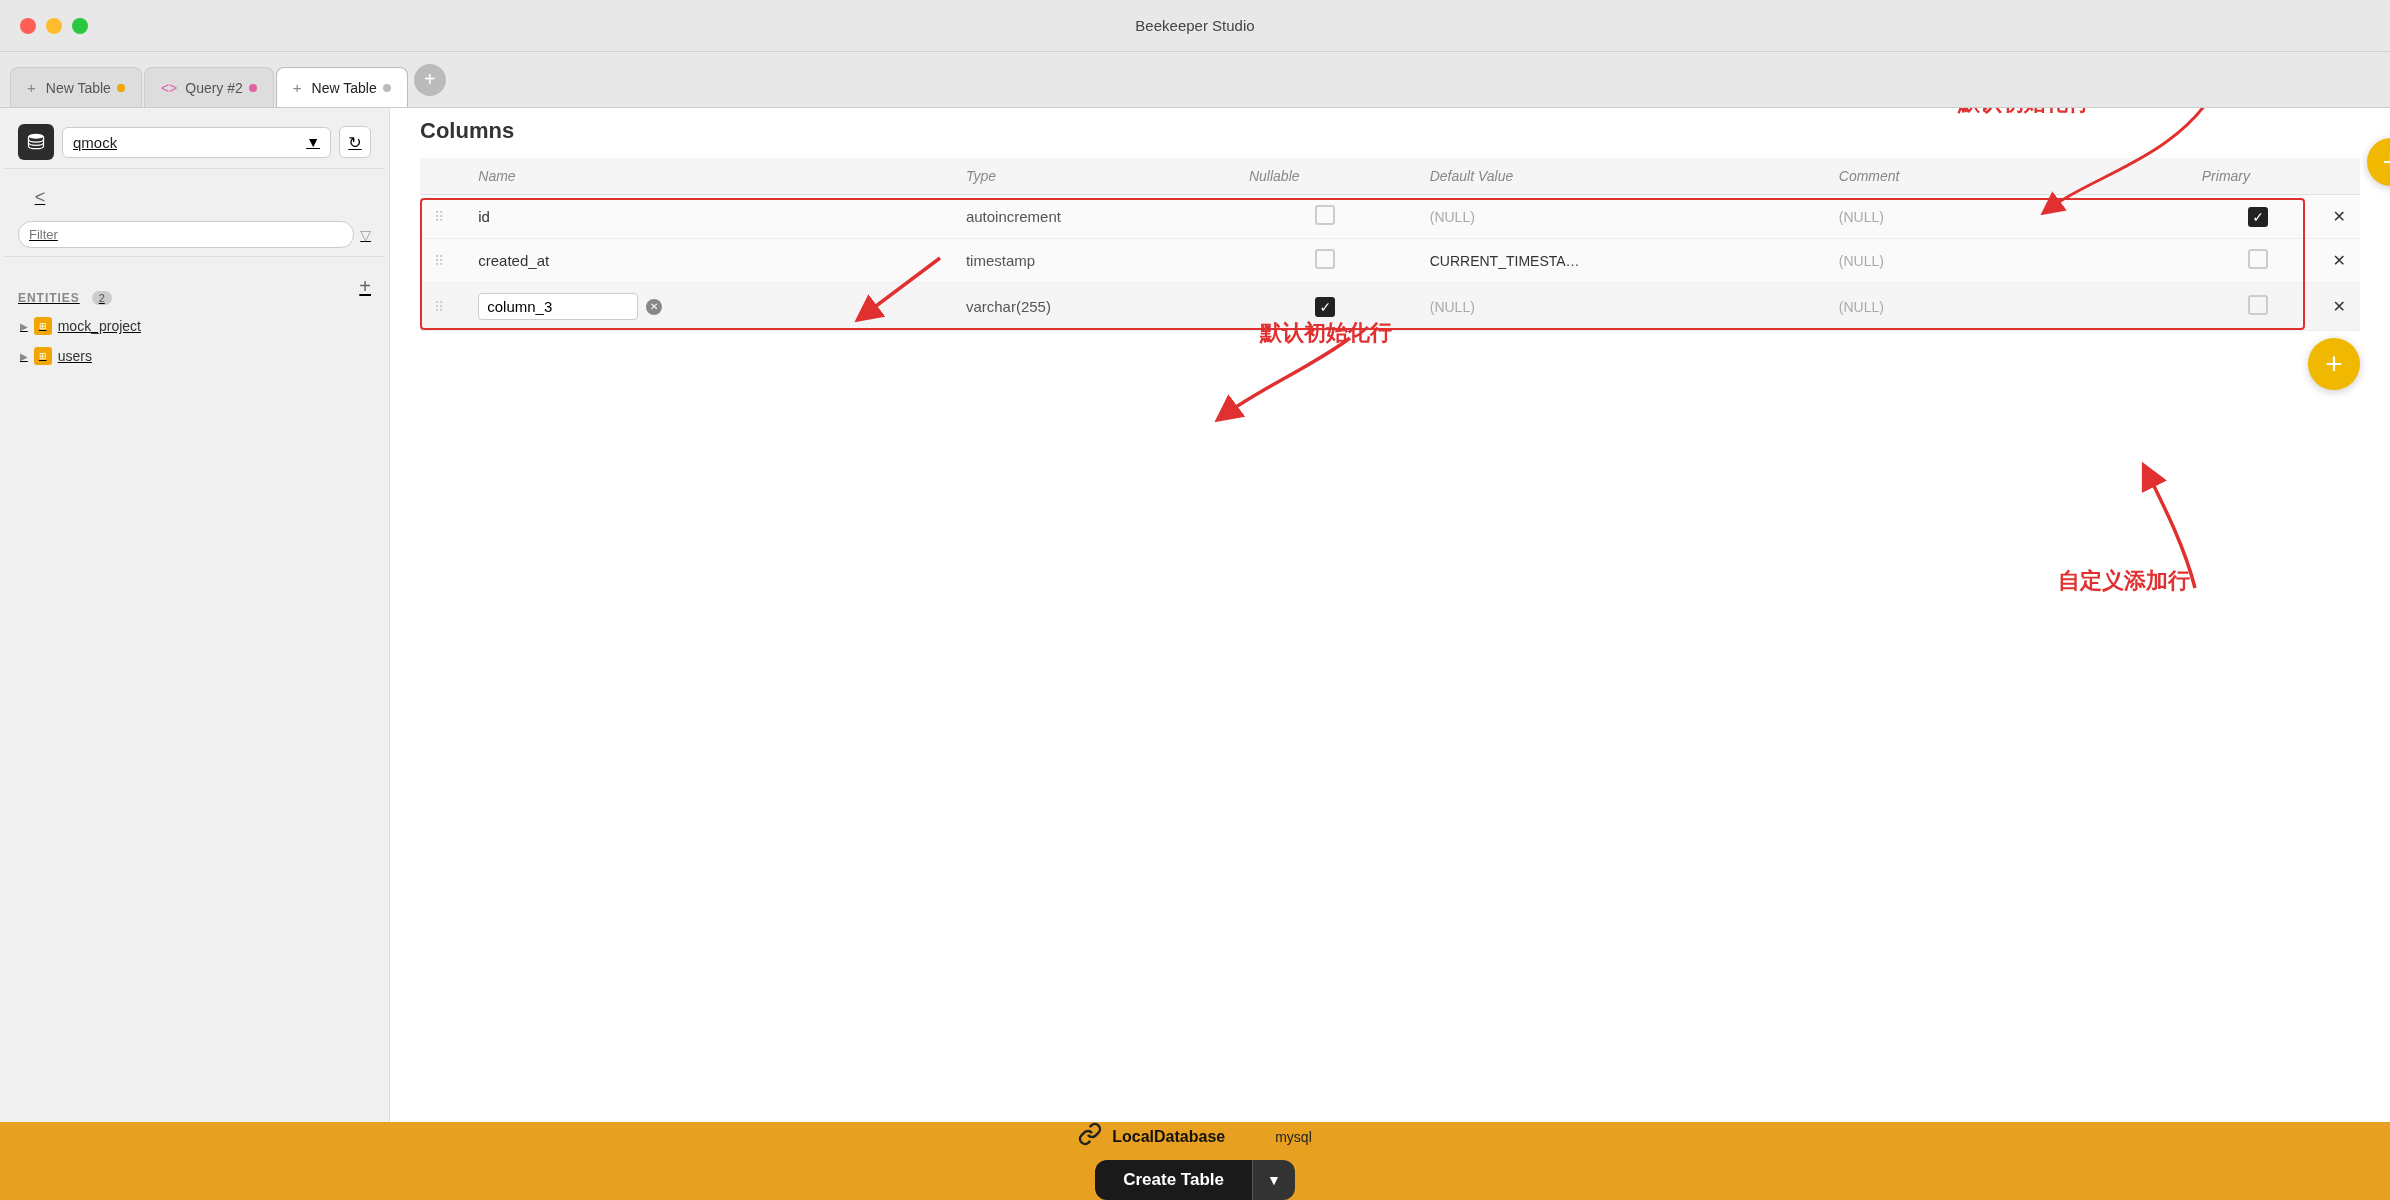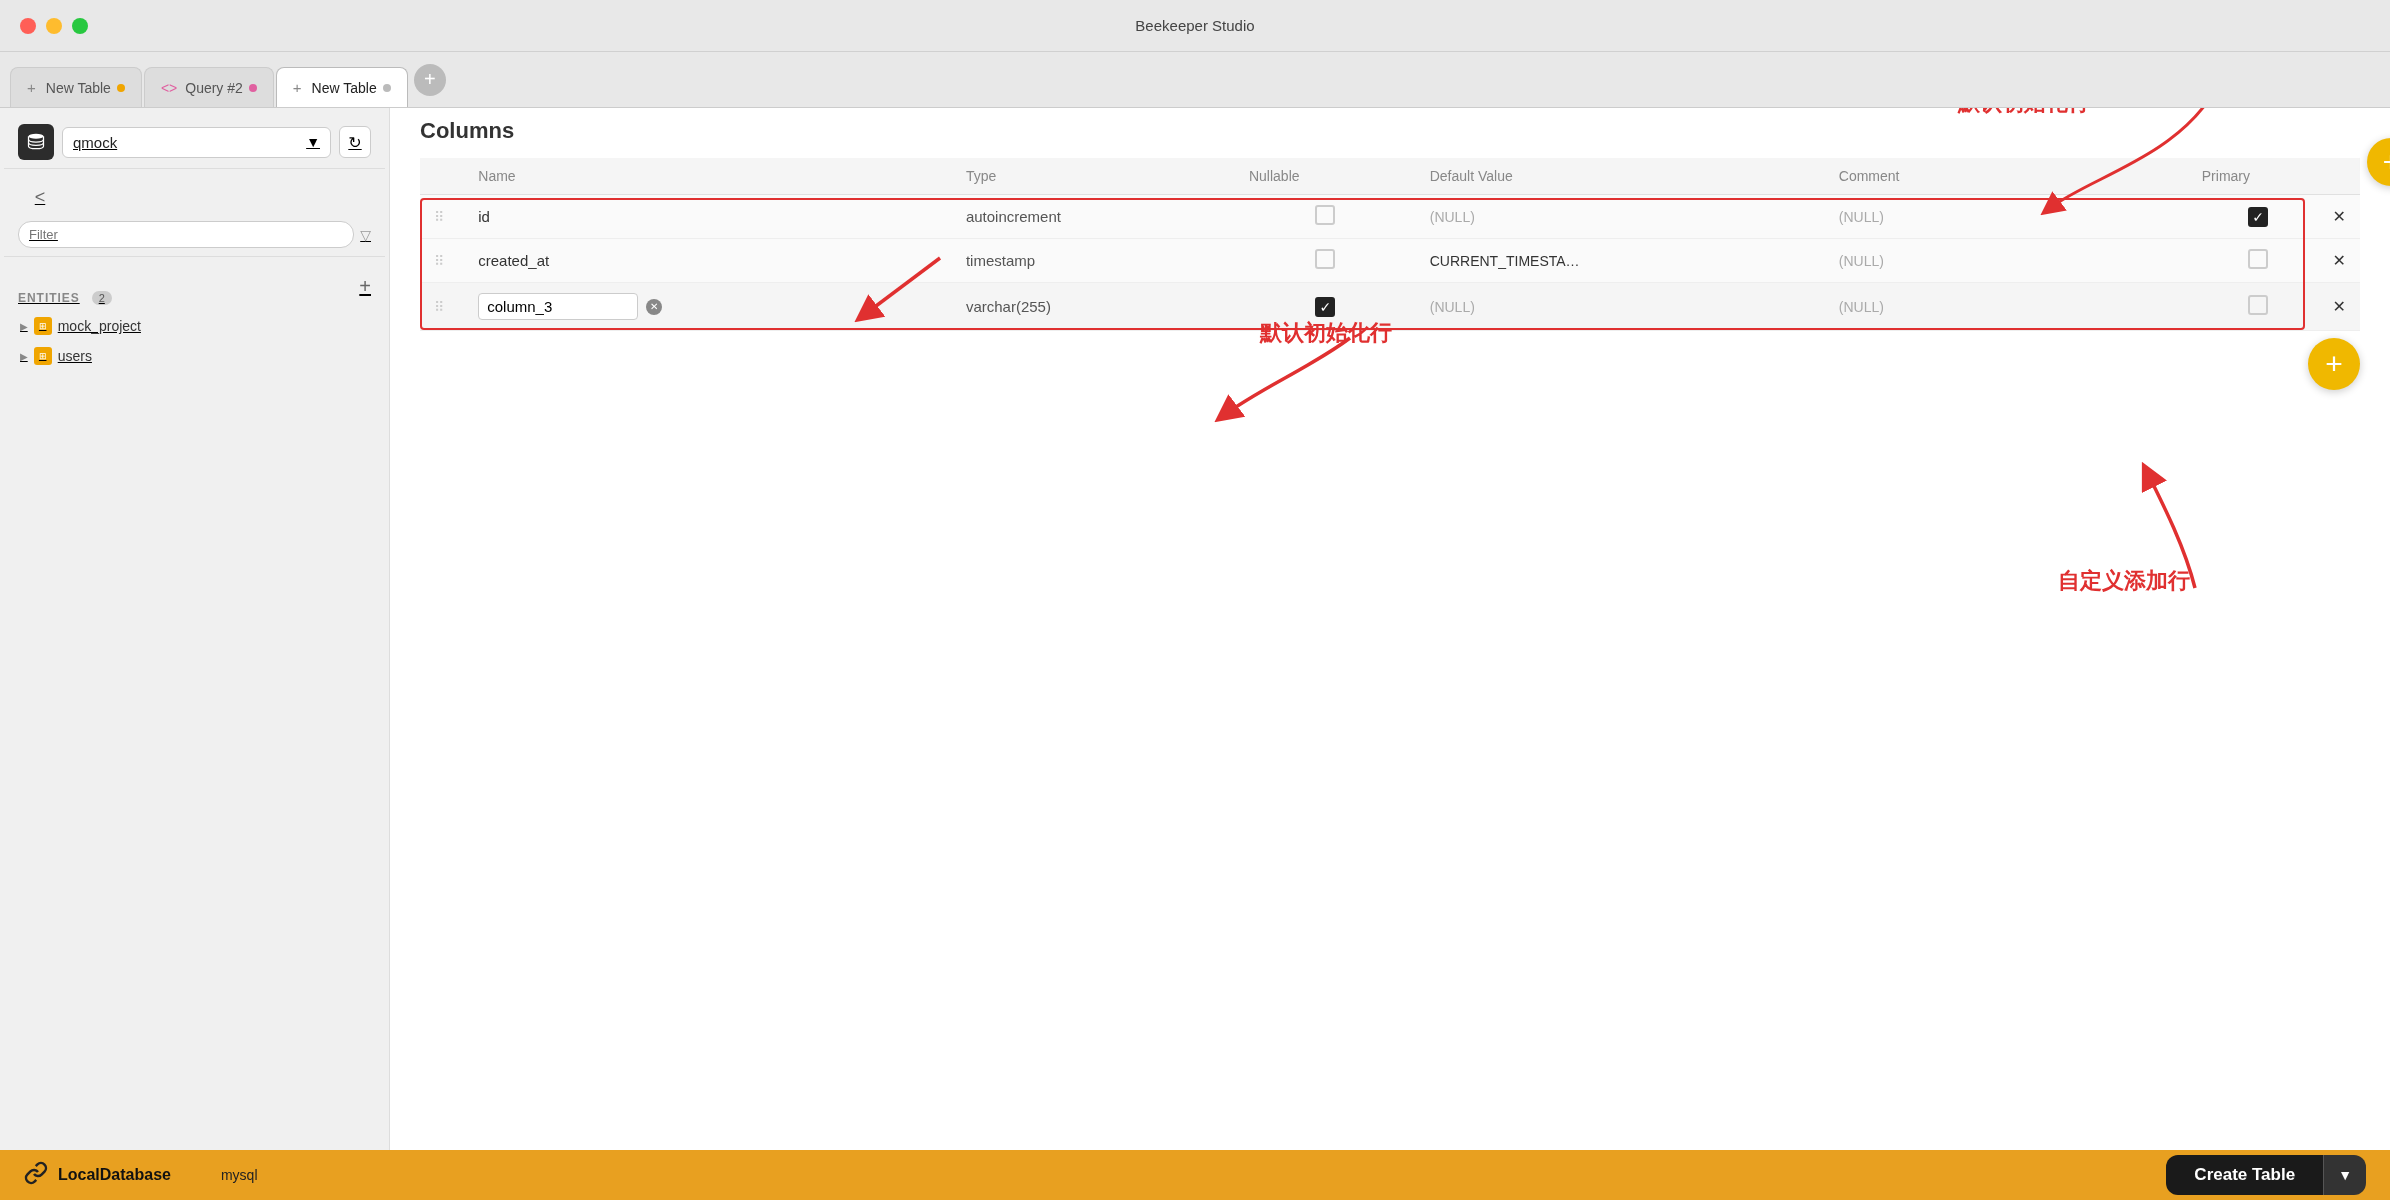--- a/index.html
+++ b/index.html
@@ -261,20 +261,21 @@
     }
 
     
     .columns-table {
       width: 100%;
       border-collapse: collapse;
       font-size: 15px;
     }
     .columns-table thead tr {
       background: #f5f5f5;
+      font-style: italic;
     }
     .columns-table th {
       padding: 10px 14px;
       text-align: left;
       font-weight: 400;
       color: #888;
       font-size: 14px;
       border-bottom: 1px solid #e0e0e0;
     }
     .columns-table th.right { text-align: right; }
@@ -339,26 +340,27 @@
       display: flex; align-items: center; justify-content: center;
       font-size: 28px;
       color: white;
       cursor: pointer;
       box-shadow: 0 2px 8px rgba(0,0,0,0.2);
       z-index: 10;
     }
 
     
     .bottombar {
-      height: 50px;
+      height: 78px;
       background: #e8a020;
       display: flex;
       align-items: center;
       justify-content: space-between;
-      padding: 0 24px;
+      padding: 0 12px;
+      flex-direction: column;
     }
     .bottombar-left {
       display: flex;
       align-items: center;
       gap: 10px;
     }
     .link-icon { font-size: 20px; color: #222; }
     .db-name-bottom {
       font-size: 16px;
       font-weight: 700;

